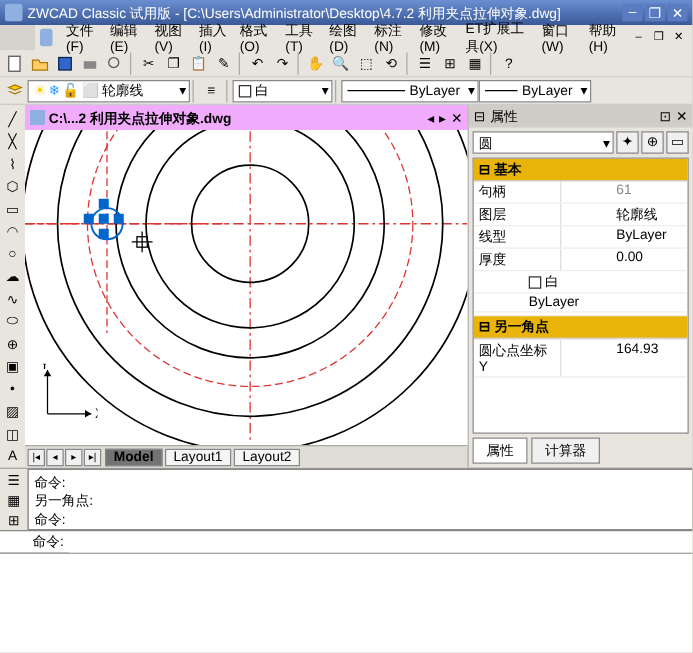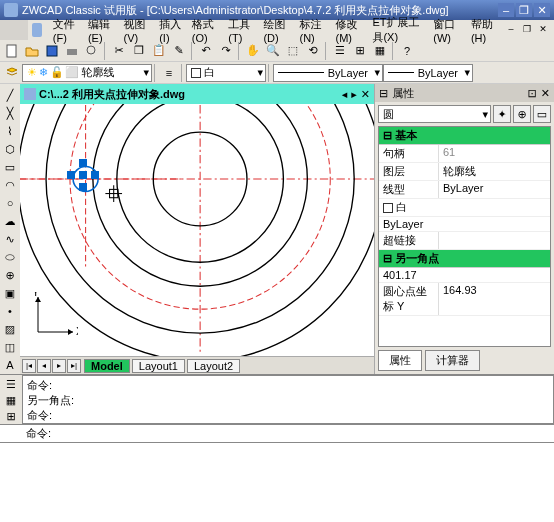--- a/index.html
+++ b/index.html
@@ -16,43 +16,43 @@
 .toolbar{background:#e8e5de;height:22px;display:flex;align-items:center;padding:0 2px;border-bottom:1px solid #ccc;}
 .tool{width:18px;height:18px;margin:0 1px;display:flex;align-items:center;justify-content:center;cursor:pointer;}
 .sep{width:3px;height:18px;border-left:1px solid #aaa;margin:0 2px;}
 .tool svg{width:14px;height:14px;}
 .combo{height:18px;border:1px solid #888;background:#fff;padding:0 14px 0 4px;display:flex;align-items:center;position:relative;cursor:pointer;}
 .combo::after{content:"▾";position:absolute;right:2px;}
 .main{display:flex;height:290px;}
 .lefttools{width:20px;background:#e8e5de;display:flex;flex-direction:column;align-items:center;padding-top:2px;}
 .lefttools .tool{margin:1px 0;}
 .center{flex:1;display:flex;flex-direction:column;background:#e8e5de;}
-.doctab{height:20px;display:flex;align-items:center;padding:0 4px;background:#5eead4;}
+.doctab{height:20px;display:flex;align-items:center;padding:0 4px;background:#f0abfc;}
 .doctab .dtlogo{width:12px;height:12px;background:#8fb0e0;margin-right:3px;}
 .doctab .dtname{font-weight:bold;}
 .doctab .dtbtns{margin-left:auto;display:flex;gap:4px;}
 .canvas{flex:1;background:#fff;position:relative;overflow:hidden;}
 circle{fill:none;}
 .grip{width:8px;height:8px;background:#06c;position:absolute;transform:translate(-50%,-50%);}
 .axes{position:absolute;bottom:12px;left:8px;}
 .mtabs{height:18px;background:#e0ddd6;display:flex;align-items:center;padding:0 2px;border-top:1px solid #aaa;}
 .mtabs .nav{width:14px;height:14px;border:1px solid #888;background:#f0f0f0;margin-right:1px;cursor:pointer;text-align:center;font-size:8px;line-height:12px;}
 .mtabs .tab{padding:0 6px;border:1px solid #888;background:#f5f5f5;margin-left:2px;cursor:pointer;}
-.mtabs .tab.active{background:#22c55e;font-weight:bold;}
+.mtabs .tab.active{background:#737373;font-weight:bold;}
 .proppanel{width:180px;background:#e8e5de;border-left:1px solid #aaa;display:flex;flex-direction:column;}
 .proppanel .phdr{height:18px;background:#d0cdC6;display:flex;align-items:center;padding:0 4px;}
 .proppanel .phdr .cls{margin-left:auto;cursor:pointer;}
 .proppanel .psel{display:flex;padding:3px;gap:2px;}
 .proppanel .psel .combo{flex:1;}
 .proppanel .psel .ibtn{width:18px;height:18px;border:1px solid #888;background:#f0f0f0;cursor:pointer;text-align:center;line-height:16px;}
 .propgrid{flex:1;overflow:auto;background:#fff;border:1px solid #888;margin:0 3px;}
-.propgrid .cat{background:#22c55e;padding:1px 4px;font-weight:bold;border-bottom:1px solid #ccc;}
+.propgrid .cat{background:#eab308;padding:1px 4px;font-weight:bold;border-bottom:1px solid #ccc;}
 .propgrid .row{display:flex;border-bottom:1px solid #eee;}
-.propgrid .pk{width:60px;padding:1px 4px;border-right:1px solid #ddd;}
-.propgrid .pv{flex:1;padding:1px 4px;}
+.propgrid .pk{width:70px;padding:1px 4px;border-right:1px solid #ddd;}
+.propgrid .pv{flex:1;padding:1px 4px;margin-left:40px;}
 .proptabs{display:flex;padding:3px;gap:3px;}
 .proptabs .pt{padding:2px 10px;border:1px solid #888;background:#f0f0f0;cursor:pointer;}
 .proptabs .pt.active{background:#fff;}
 .cmdarea{display:flex;height:50px;border-top:1px solid #888;}
 .cmdtools{width:22px;background:#e8e5de;display:flex;flex-direction:column;align-items:center;gap:2px;padding-top:2px;}
 .cmdlog{flex:1;background:#fff;padding:2px 4px;overflow:auto;border:1px solid #888;}
 .cmdline{height:18px;display:flex;align-items:center;background:#fff;border-top:1px solid #888;}
 .cmdline .lbl{padding:0 4px;}
 .cmdline input{flex:1;border:none;outline:none;height:16px;padding:0 2px;}
 .blank{height:112px;background:#fff;border-top:1px solid #888;}
@@ -267,32 +267,34 @@
         </div>
       <div class="row">
           <div class="pk">图层</div>
           <div class="pv">轮廓线</div>
         </div>
       <div class="row">
           <div class="pk">线型</div>
           <div class="pv">ByLayer</div>
         </div>
       <div class="row">
+          <div class="pk">厚度</div>
+          <div class="pv">0.00</div>
+        </div>
+      <div class="row">
           <div class="pv"><span class="swatch" style="background:#fff"></span><span>白</span></div>
         </div>
       <div class="row">
           <div class="pv">ByLayer</div>
         </div>
       <div class="row">
-          <div class="pk">超链接</div>
           <div class="pv"></div>
         </div>
       <div class="cat">⊟ <span>另一角点</span></div>
       <div class="row">
-          <div class="pv">401.17</div>
         </div>
       <div class="row">
           <div class="pk">圆心点坐标 Y</div>
           <div class="pv">164.93</div>
         </div>
 
     </div>
     <div class="proptabs">
       <div class="pt active">属性</div>
       <div class="pt">计算器</div>

